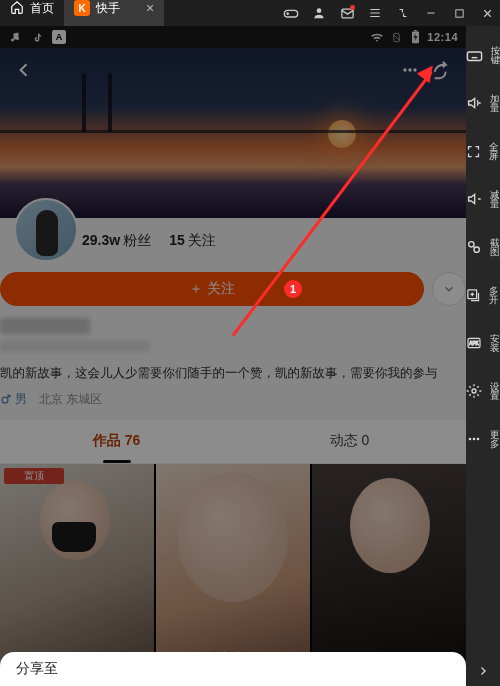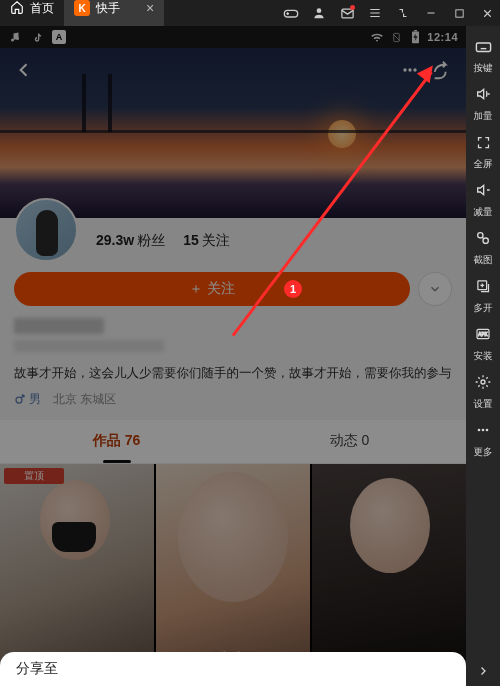--- a/index.html
+++ b/index.html
@@ -23,21 +23,21 @@
 .badge-a{width:14px;height:14px;background:#fff;color:#000;border-radius:2px;display:flex;align-items:center;justify-content:center;font-size:9px;font-weight:bold}
 .time{font-weight:700;letter-spacing:.5px}
 .cover{position:relative;height:170px;background:linear-gradient(180deg,#1e2a4a 0%,#2a3856 35%,#cc6a3a 58%,#e0996b 70%,#4a3b5a 80%,#1b1530 100%)}
 .bridge{position:absolute;top:82px;left:0;right:0;height:3px;background:rgba(20,20,30,.7)}
 .pillar{position:absolute;width:4px;background:rgba(15,15,25,.8);top:26px}
 .pillar.p1{left:82px;height:58px}
 .pillar.p2{left:108px;height:58px}
 .sun{position:absolute;right:110px;top:72px;width:28px;height:28px;background:radial-gradient(circle,#ffd9a0,#ff9a40);border-radius:50%;box-shadow:0 0 22px 10px rgba(255,140,40,.35)}
 .top-actions{position:absolute;top:6px;left:8px;right:8px;display:flex;align-items:center;z-index:10}
 .back-btn,.more-btn,.share-btn{width:32px;height:32px;display:flex;align-items:center;justify-content:center;color:#fff}
-.profile{background:#f4f4f4;padding:10px 14px 12px;position:relative}
+.profile{background:#f4f4f4;padding:10px 0 12px;position:relative}
 .avatar{width:64px;height:64px;border-radius:50%;background:linear-gradient(140deg,#a8c8dd,#7aa0b8);position:absolute;top:-20px;left:14px;border:2px solid #f4f4f4;overflow:hidden}
 .avatar::after{content:"";position:absolute;left:20px;top:10px;width:22px;height:46px;background:#2a2a2a;border-radius:12px 12px 8px 8px}
 .stats{margin-left:82px;display:flex;gap:18px;font-size:14px;color:#222;padding-top:4px}
 .stats .n{font-weight:600;margin-right:3px}
 .follow-row{margin-top:22px;display:flex;gap:8px;align-items:center}
 .follow-btn{flex:1;height:34px;background:#ff5000;color:#fff;border:none;border-radius:17px;font-size:14px;display:flex;align-items:center;justify-content:center;gap:4px}
 .expand-btn{width:34px;height:34px;border-radius:50%;border:1px solid #ddd;background:#fff;display:flex;align-items:center;justify-content:center;color:#888}
 .name-area{margin-top:12px}
 .blur-name{width:90px;height:16px;background:#c6c6c6;border-radius:2px;filter:blur(2px);margin-bottom:6px}
 .blur-sub{width:150px;height:12px;background:#dcdcdc;border-radius:2px;filter:blur(2px)}
@@ -60,21 +60,21 @@
 .c1 .head{width:70px;height:80px;top:16px;left:40px}
 .c2 .head{width:110px;height:130px;top:8px;left:22px}
 .c3 .head{width:80px;height:95px;top:14px;left:38px}
 .c4 .head{width:80px;height:95px;top:2px;left:40px}
 .c5 .head{width:80px;height:95px;top:6px;left:40px}
 .c6 .head{width:85px;height:100px;top:4px;left:36px}
 .mask{position:absolute;width:44px;height:30px;background:#1a1a1a;border-radius:6px 6px 14px 14px;top:58px;left:52px}
 .pin{position:absolute;top:4px;left:4px;background:rgba(210,50,30,.9);color:#fff;font-size:10px;padding:1px 20px;border-radius:2px}
 .cap{position:absolute;bottom:10px;left:0;right:0;text-align:center;color:#fff;font-size:14px;font-weight:600;text-shadow:0 1px 3px rgba(0,0,0,.8)}
 .sidebar{position:absolute;top:26px;right:0;width:34px;height:660px;background:#272727;display:flex;flex-direction:column;align-items:center;padding-top:6px;gap:2px;z-index:60}
-.sb-btn{width:34px;height:46px;display:flex;flex-direction:column;align-items:center;justify-content:center;color:#d8d8d8;gap:8px;cursor:pointer}
+.sb-btn{width:34px;height:46px;display:flex;flex-direction:row;align-items:center;justify-content:center;color:#d8d8d8;gap:8px;cursor:pointer}
 .sb-lbl{font-size:9.5px;line-height:1}
 .sb-ic{width:18px;height:18px;display:flex;align-items:center;justify-content:center}
 .arrow{position:absolute;z-index:50;pointer-events:none}
 .arrow-line{position:absolute;width:3px;height:330px;background:#ff2a2a;transform:rotate(37deg);transform-origin:top;left:430px;top:46px}
 .arrow-head{position:absolute;left:420px;top:38px;width:0;height:0;border-left:8px solid transparent;border-right:8px solid transparent;border-bottom:16px solid #ff2a2a;transform:rotate(37deg)}
 .ann-dot{position:absolute;left:284px;top:280px;width:18px;height:18px;background:#ff2a2a;border-radius:50%;color:#fff;font-size:11px;display:flex;align-items:center;justify-content:center;font-weight:bold;z-index:51}
 .sheet{position:absolute;bottom:0;left:0;width:466px;height:34px;background:#fff;border-radius:14px 14px 0 0;display:flex;align-items:center;padding:0 16px;font-size:14px;color:#222;z-index:55}
 </style>
 </head>
 <body>
@@ -220,21 +220,21 @@
       <div class="expand-btn">
           <svg width="14" height="14" viewBox="0 0 24 24" fill="none" stroke="#888" stroke-width="2.5">
             <path d="M6 9l6 6 6-6"></path>
           </svg>
         </div>
     </div>
     <div class="name-area">
       <div class="blur-name"></div>
       <div class="blur-sub"></div>
     </div>
-    <div class="bio">故事才开始，这会儿人少需要你们随手的一个赞，故事才开始，需要你我的参与</div>
+    <div class="bio">凯的新故事，这会儿人少需要你们随手的一个赞，凯的新故事，需要你我的参与</div>
     <div class="meta">
       <span class="gender">
           <svg width="12" height="12" viewBox="0 0 24 24" fill="none" stroke="#5a7fb0" stroke-width="2.5">
             <circle cx="10" cy="14" r="6"></circle>
             <path d="M14 10l6-6M20 4v5m0-5h-5"></path>
           </svg>
           <span>男</span>
         </span>
       <span style="color:#888">北京 东城区</span>
     </div>

